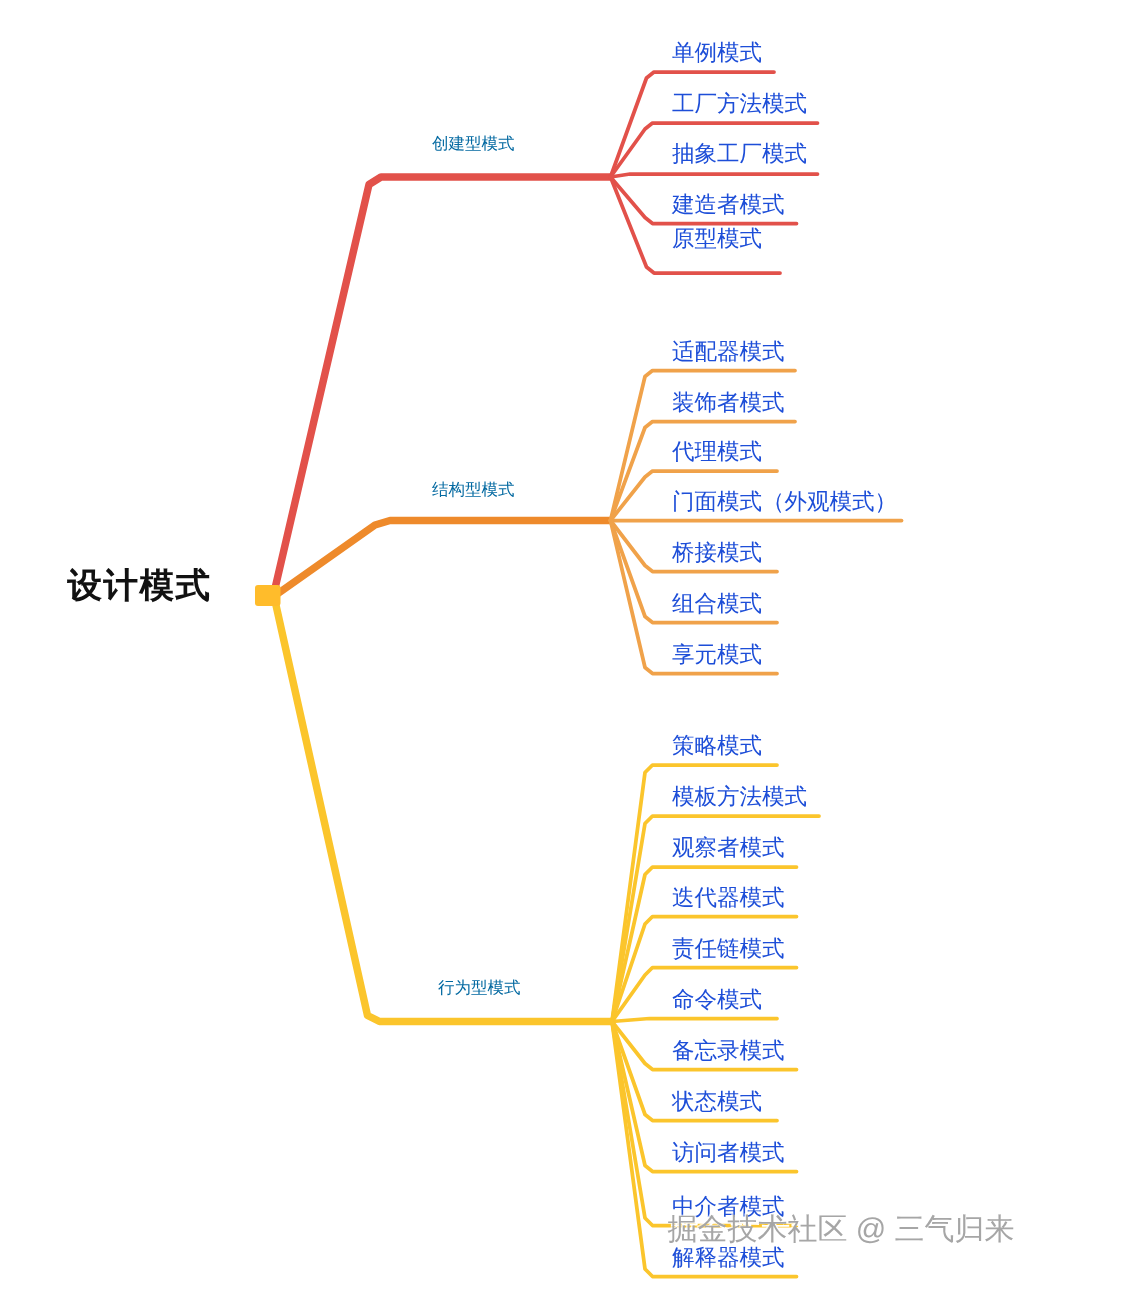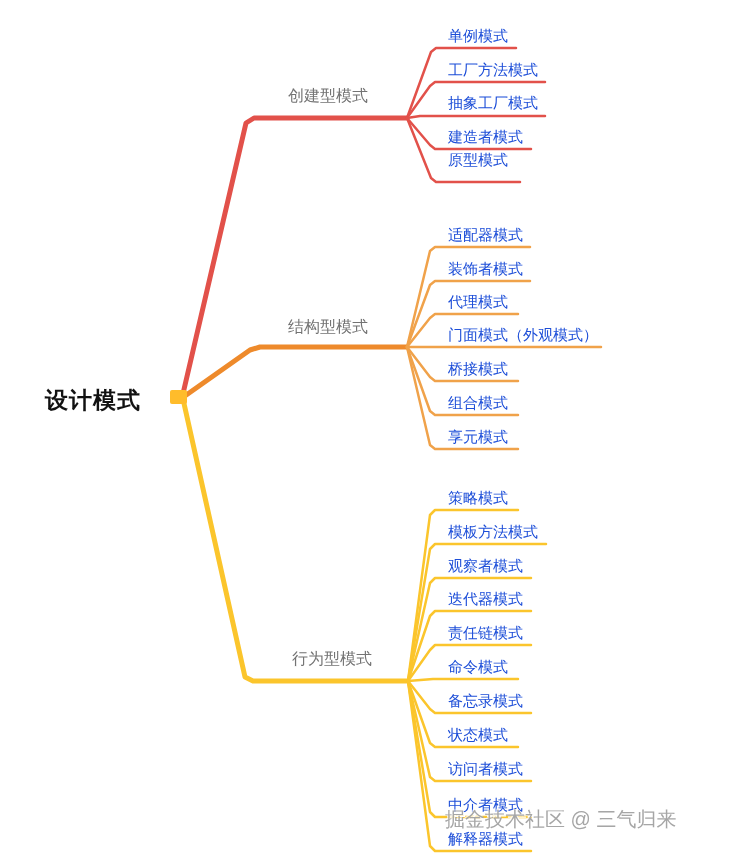--- a/index.html
+++ b/index.html
@@ -15,27 +15,27 @@
     position:absolute;
     left:448px;
     height:20px;line-height:20px;
     font-size:15px;
     color:#1d4ed8;
     white-space:nowrap;
   }
   .branch-label{
     position:absolute;
     height:20px;line-height:20px;
-    font-size:16px;
-    color:#737373;
+    font-size:11px;
+    color:#0369a1;
     white-space:nowrap;
   }
   .root-label{
     position:absolute;
-    left:45px;top:385px;
+    left:45px;top:375px;
     font-size:23px;
     font-weight:bold;
     letter-spacing:1px;
     color:#111111;
     white-space:nowrap;
   }
   .watermark{
     position:absolute;
     left:445px;top:806px;
     font-size:20px;

